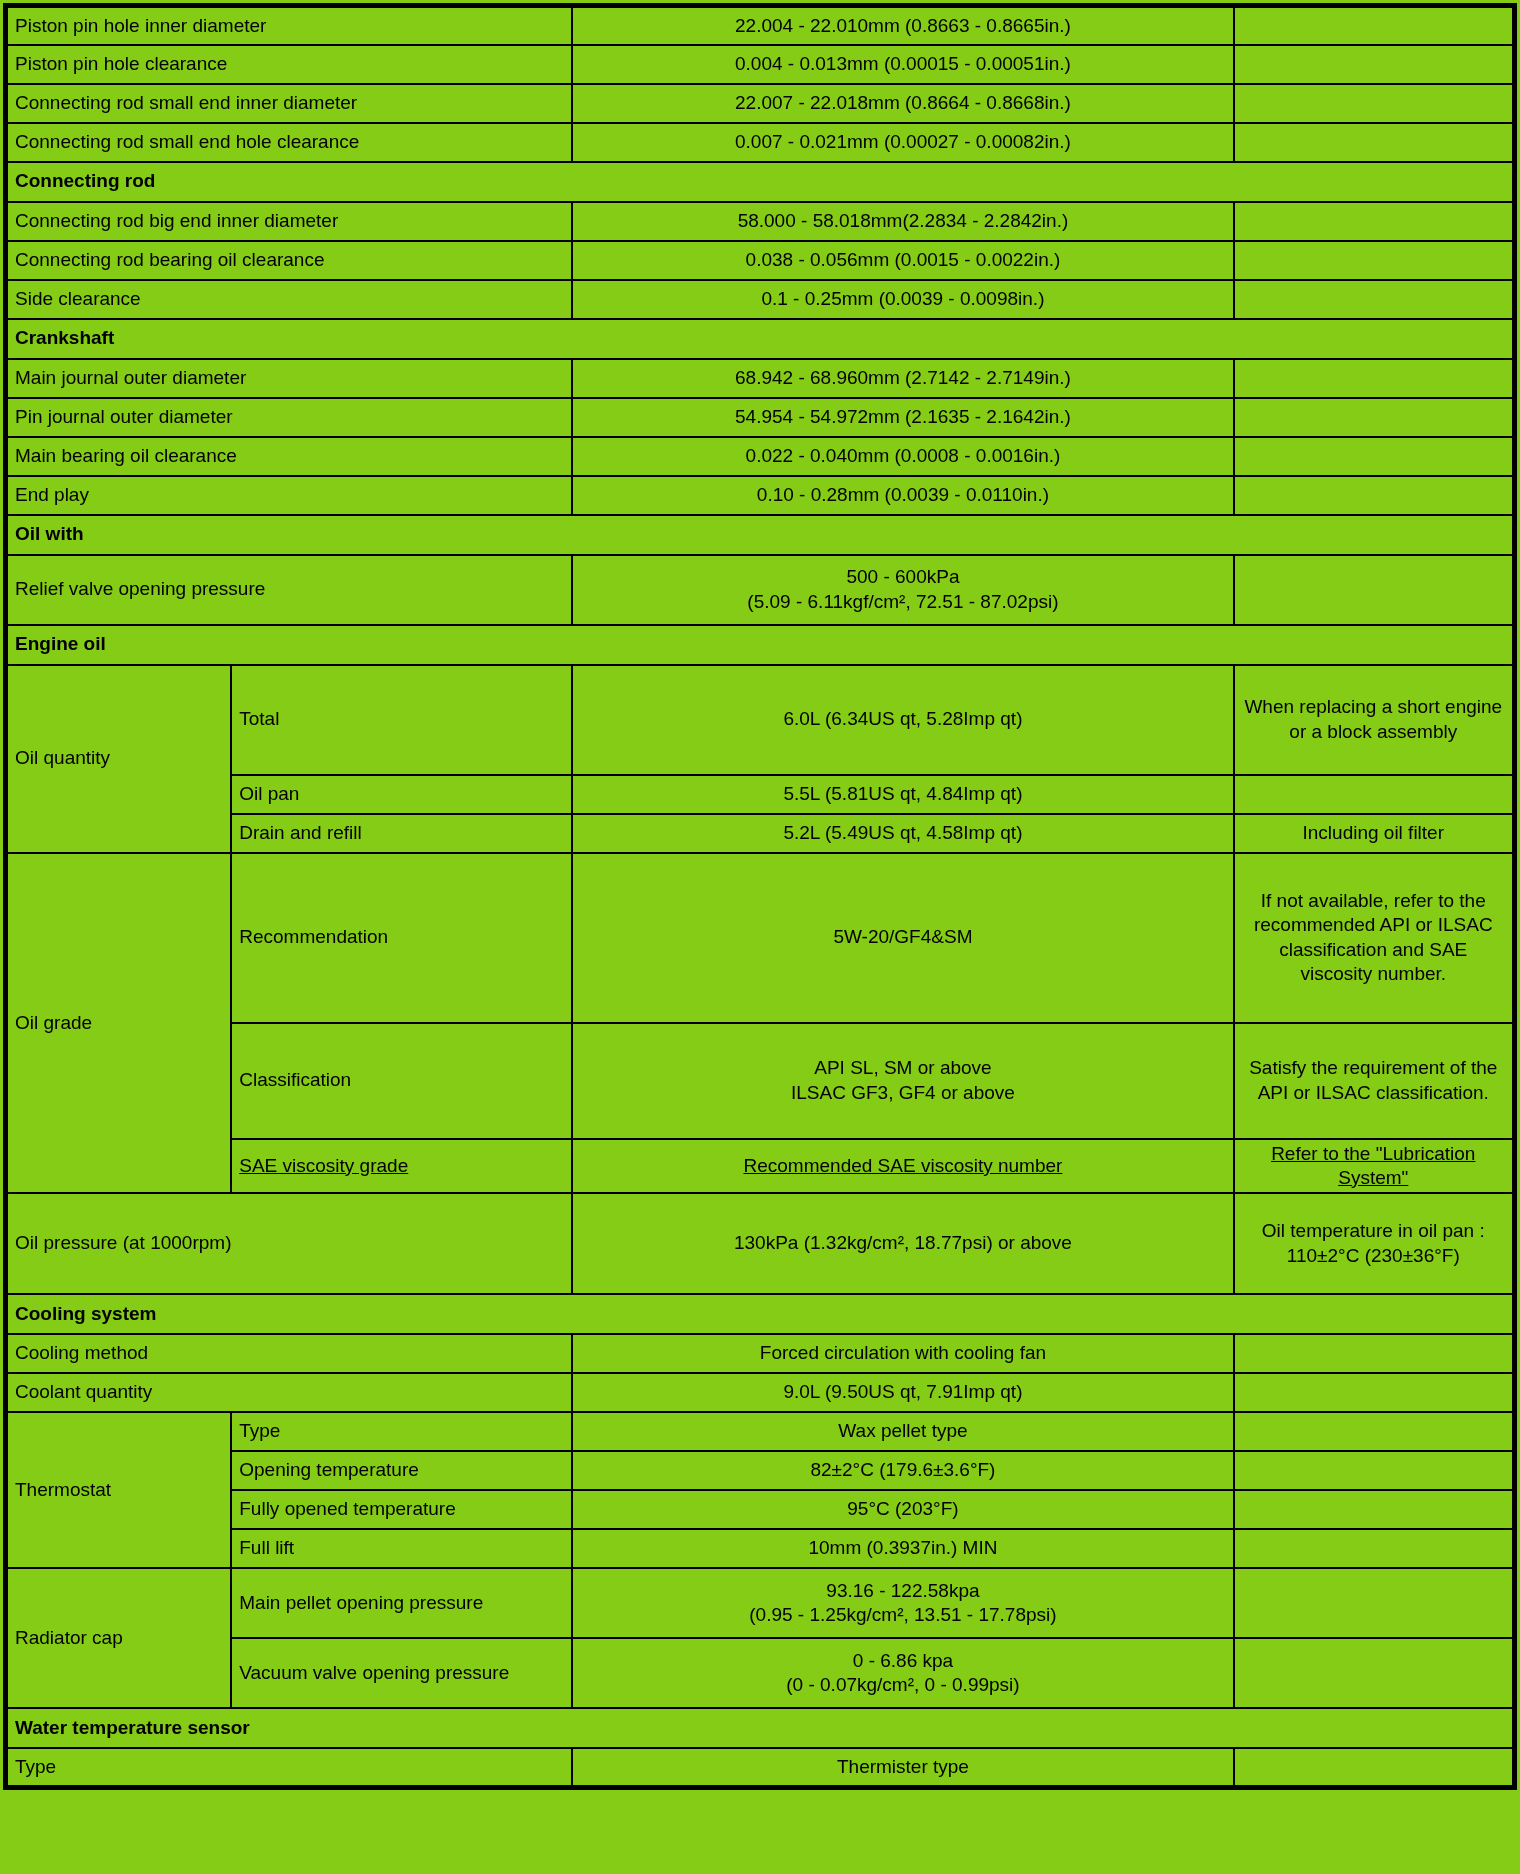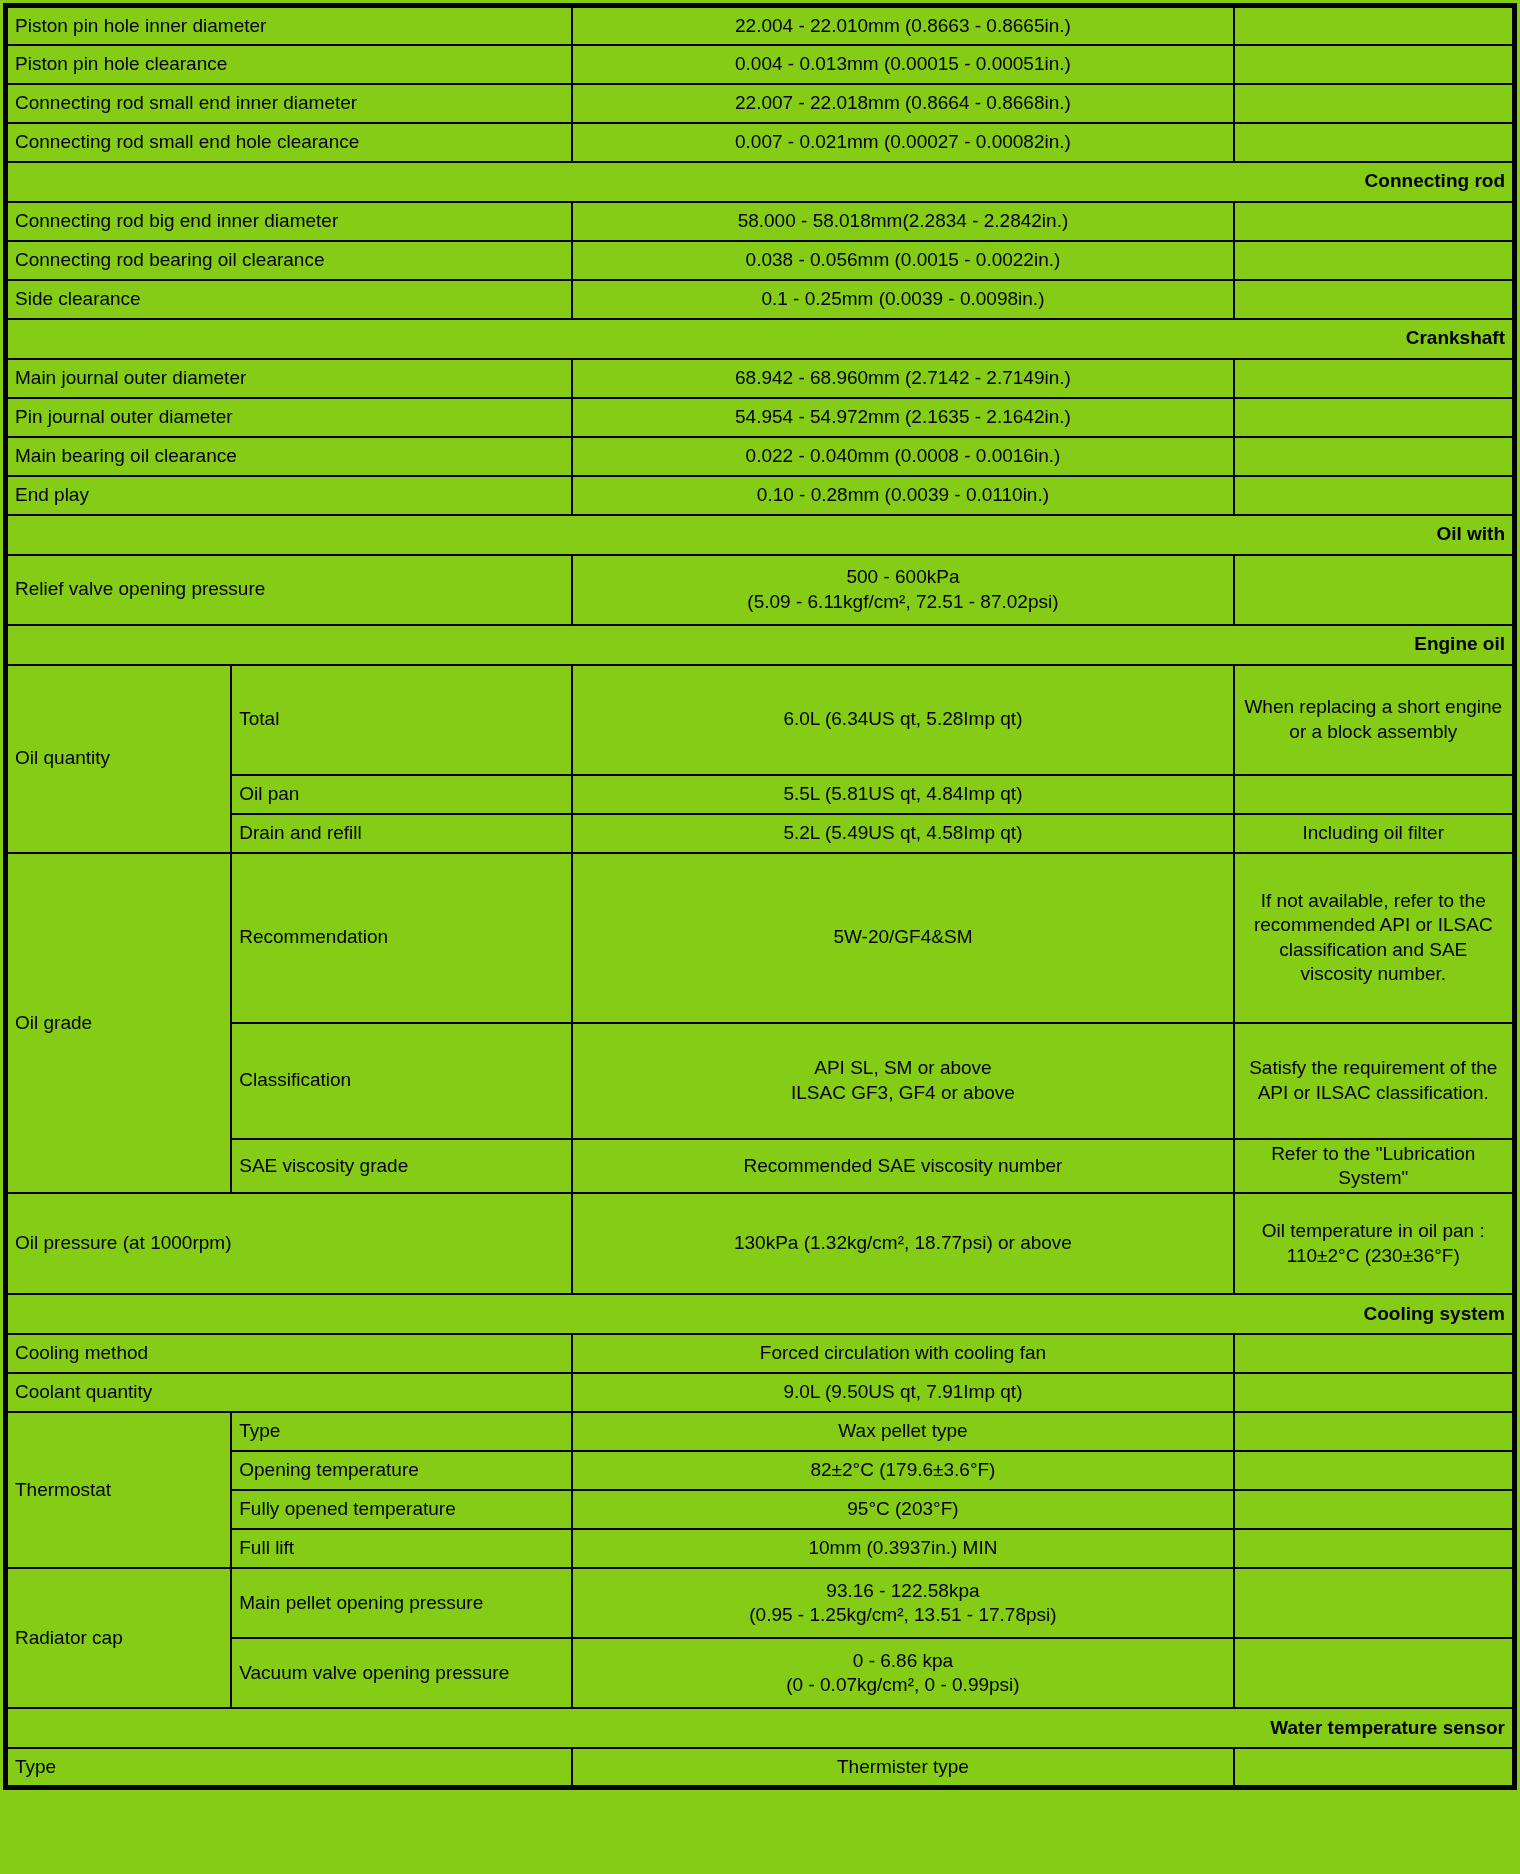--- a/index.html
+++ b/index.html
@@ -30,29 +30,29 @@
   td {
     border: 2px solid #000000;
     vertical-align: middle;
     padding: 2px 7px;
     overflow: hidden;
     line-height: 1.28;
   }
   td.lbl  { text-align: left; }
   td.val  { text-align: center; margin-left: 48px; }
   td.note { text-align: center; }
-  td.sec  { font-weight: bold; text-align: right; }
+  td.sec  { font-weight: bold; text-align: left; }
   .vline  { text-align: center; }
   tr.r-std    { height: 39px; }
   tr.r-sec    { height: 40px; }
   tr.r-relief { height: 70px; }
   tr.r-total  { height: 110px; }
   tr.r-reco   { height: 170px; }
   tr.r-class  { height: 116px; }
-  tr.r-sae    { height: 47px; }
+  tr.r-sae    { height: 47px; text-decoration: underline; }
   tr.r-oilp   { height: 101px; }
   tr.r-rad    { height: 70px; }
 </style>
 </head>
 <body>
 
 <div class="page">
   <table class="spec">
     <colgroup>
       <col class="c-group">

